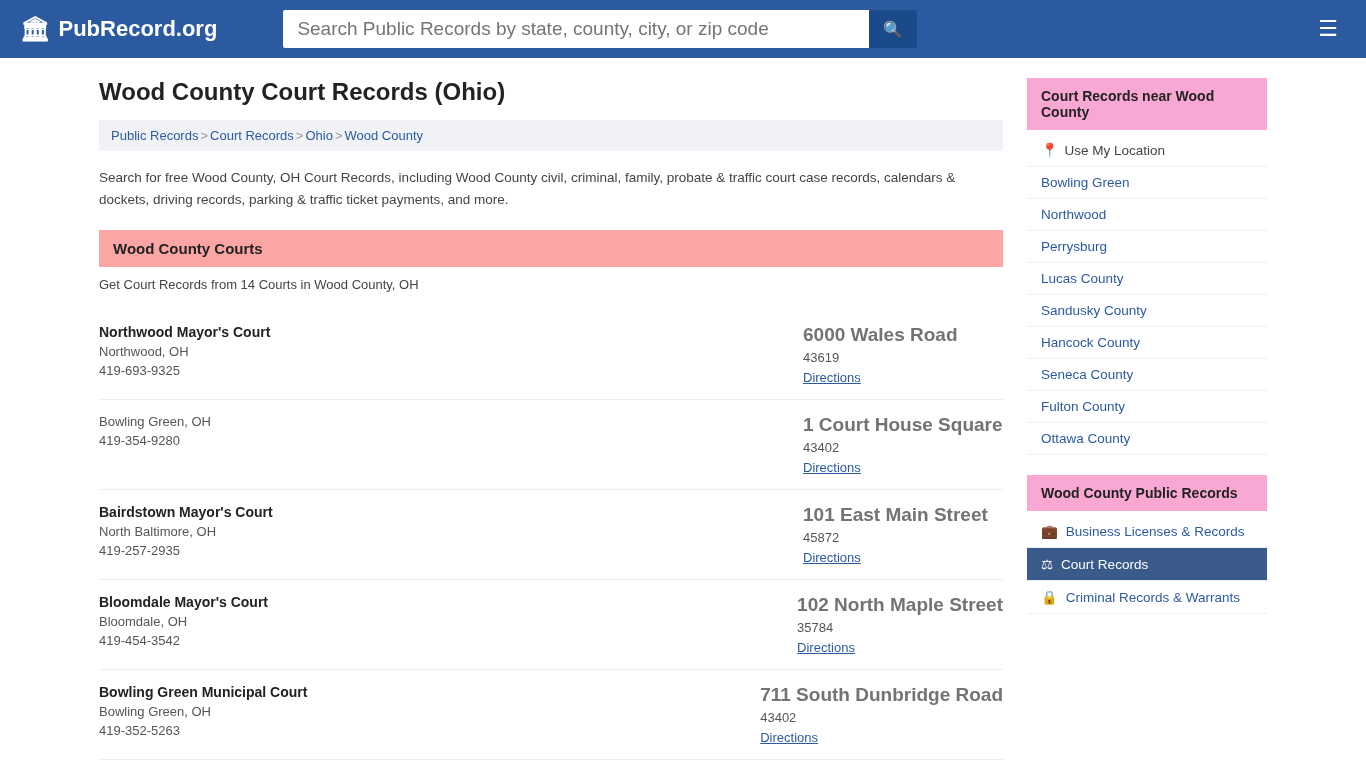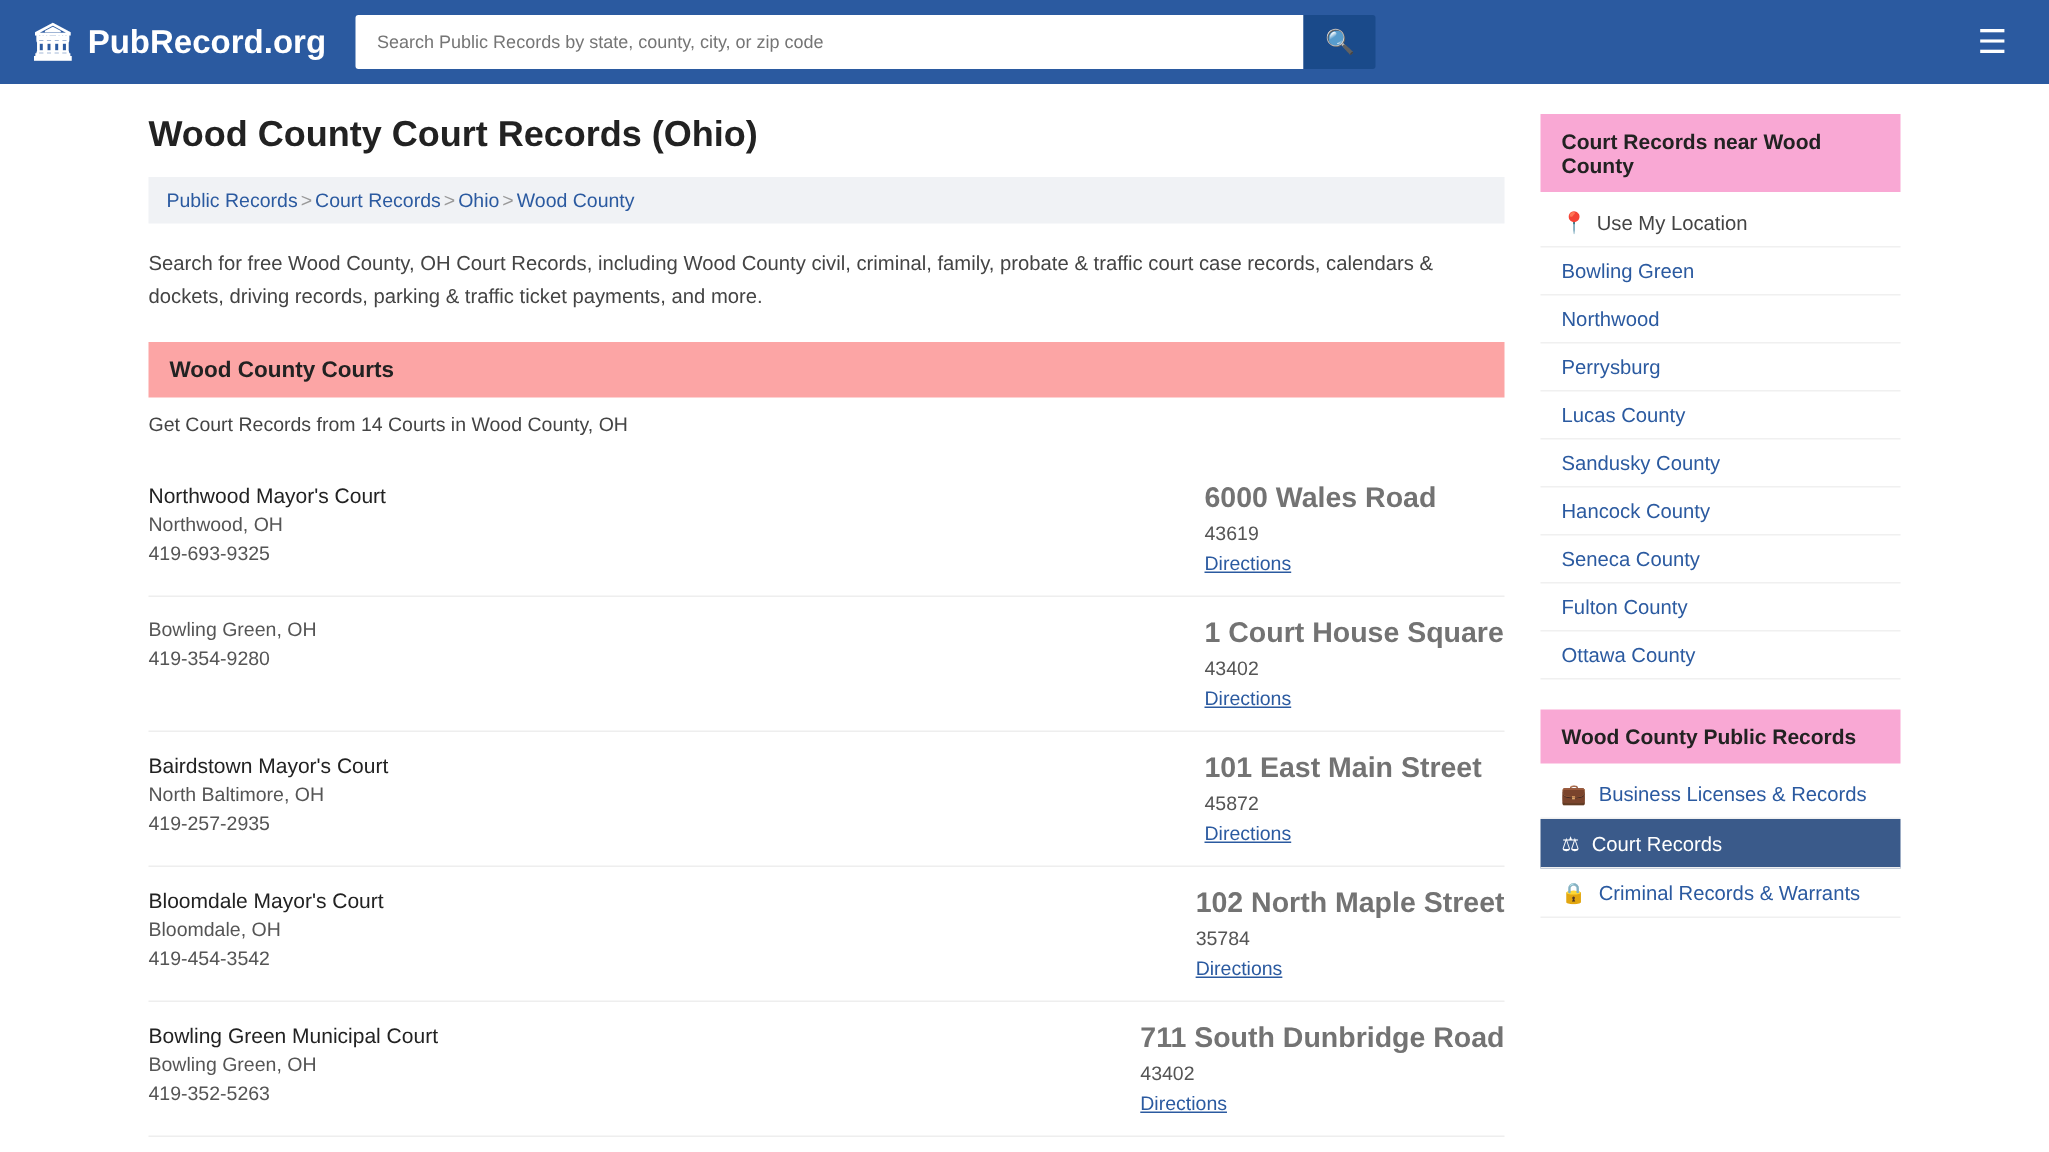--- a/index.html
+++ b/index.html
@@ -28,23 +28,24 @@
     }
     .search-bar {
       flex: 1;
       display: flex;
       max-width: 680px;
     }
     .search-bar input {
       flex: 1;
       padding: 8px 14px;
       border: none;
-      font-size: 12px;
+      font-size: 19px;
       outline: none;
       border-radius: 2px 0 0 2px;
+      margin-left: 46px;
     }
     .search-btn {
       background: #1a4a8a;
       border: none;
       color: #fff;
       padding: 8px 14px;
       cursor: pointer;
       font-size: 16px;
       border-radius: 0 2px 2px 0;
     }
@@ -128,21 +129,21 @@
 
     
     .court-entry {
       display: flex;
       justify-content: space-between;
       padding: 14px 0;
       border-bottom: 1px solid #eee;
     }
     .court-left { flex: 1; }
     .court-name {
-      font-weight: normal;
+      font-weight: bold;
       font-size: 14px;
       color: #222;
       margin-bottom: 4px;
     }
     .court-city {
       font-size: 13px;
       color: #555;
       margin-bottom: 4px;
     }
     .court-phone {

